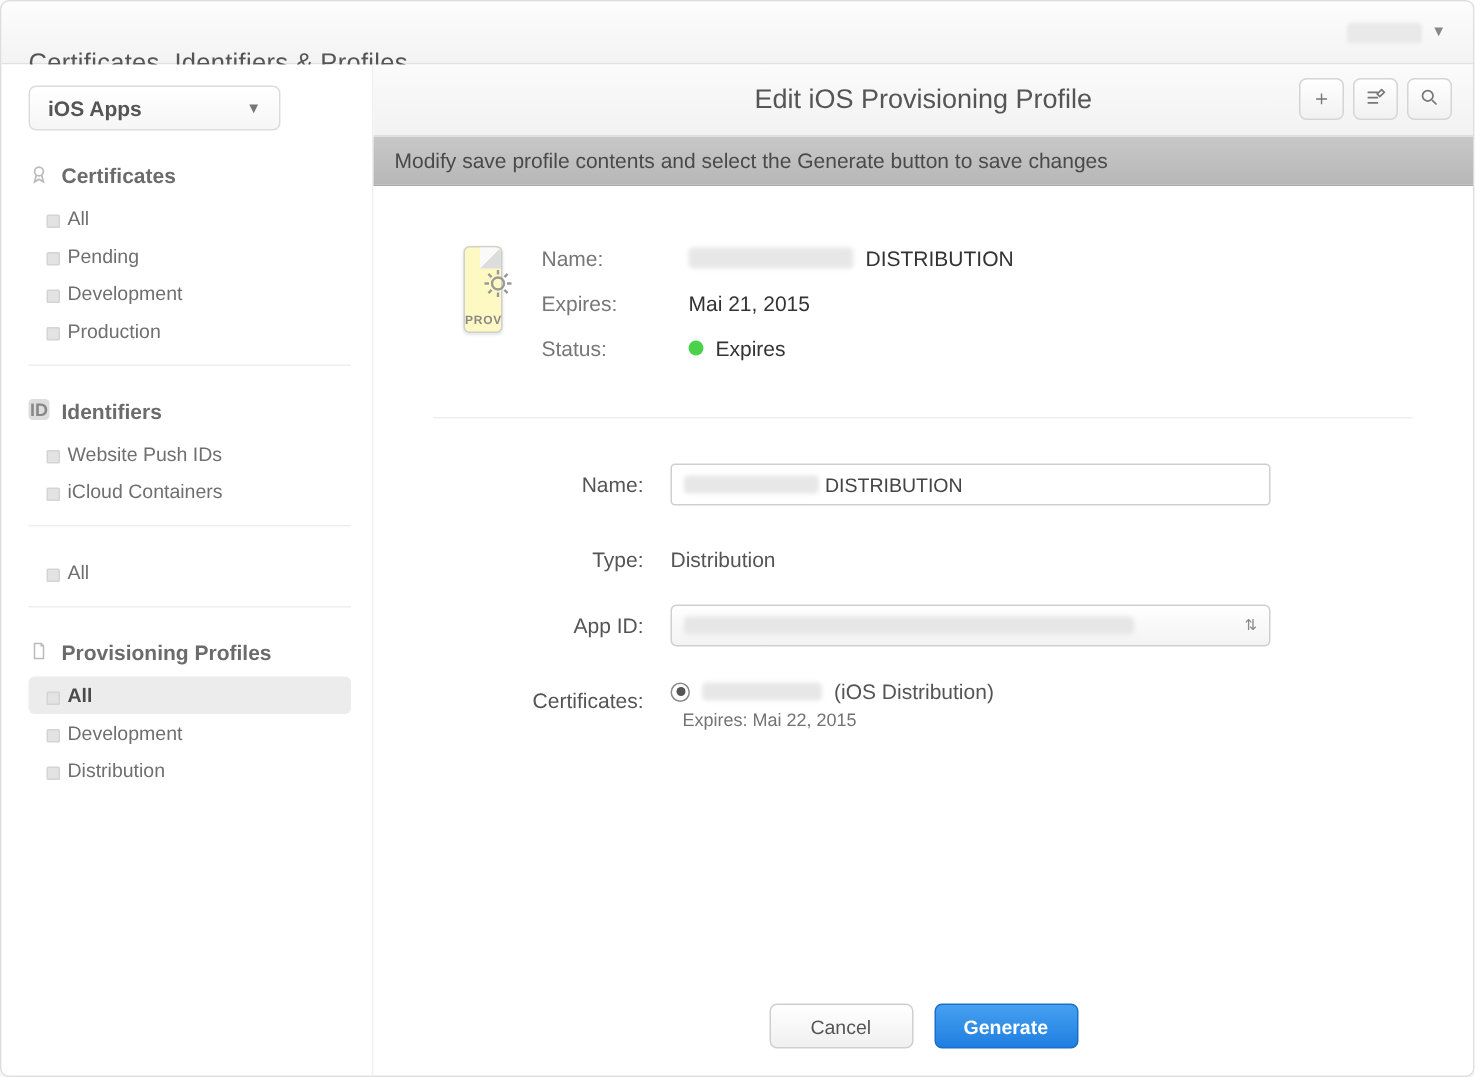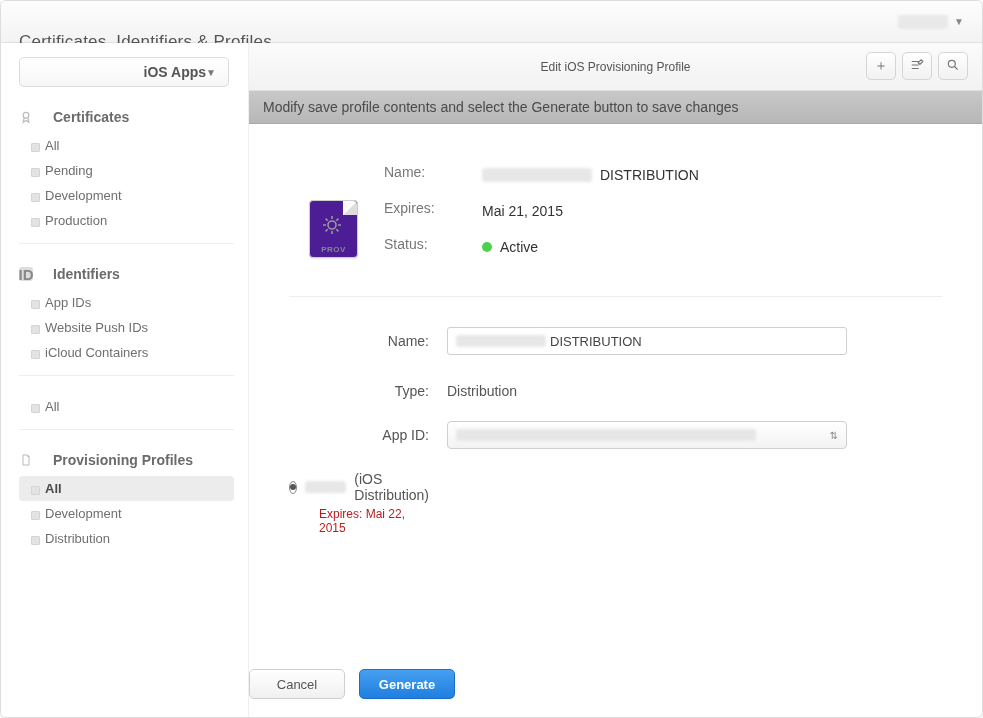--- a/index.html
+++ b/index.html
@@ -16,61 +16,61 @@
   .topbar h1 { font-size: 17px; font-weight: 500; color:#555; letter-spacing:0.2px;margin-top:40px;}
   .account { display:flex; align-items:center; gap:6px; color:#999; font-size:13px;}
   .account .blur { width:50px; height:14px; background:#e9e9e9; border-radius:3px; filter:blur(1px);}
   .account .caret { font-size:10px; color:#888; }
 
   .body { display:flex; height: calc(100% - 42px); }
 
   
   .sidebar { width: 248px; background:#fff; padding: 14px 14px 14px 18px; border-right:1px solid #efefef;}
   .platform-select {
-    width: 210px; height: 30px; border:1px solid #dcdcdc; border-radius:5px;
+    width: 168px; height: 30px; border:1px solid #dcdcdc; border-radius:5px;
     background: linear-gradient(#ffffff,#f6f6f6);
-    display:flex; align-items:center; justify-content:flex-end; padding:0 12px;
+    display:flex; align-items:center; justify-content:space-between; padding:0 12px;
     color:#555; font-size:14px; font-weight:600; cursor:pointer;
   }
   .platform-select .caret { font-size:10px; color:#777;}
   .sidebar .section { margin-top:18px; }
-  .section-head { display:flex; align-items:center; gap:20px; font-size:14px; font-weight:600; color:#6b6b6b; padding:4px 0;}
+  .section-head { display:flex; gap:8px; font-size:14px; font-weight:600; color:#6b6b6b; padding:4px 0;}
   .section-head .icn { width:14px; height:14px; display:inline-flex; align-items:center; justify-content:center; color:#bbb;}
   .side-list { list-style:none; margin-top:4px; }
   .side-list li {
     font-size:13px; color:#6f6f6f; padding:5px 8px 5px 26px; position:relative; border-radius:4px; cursor:pointer;
   }
   .side-list li::before {
     content:""; position:absolute; left:12px; top:10px; width:7px; height:7px; background:#e3e3e3; border:1px solid #d4d4d4; border-radius:1px;
   }
   .side-list li.active { background:#ececec; color:#4a4a4a; font-weight:600;}
   .section-divider { border-top:1px solid #eee; margin:10px 0 0 0; }
 
   
   .main { flex:1; display:flex; flex-direction:column; }
   .main-header {
     height: 48px; display:flex; align-items:center; justify-content:center; position:relative;
     background: linear-gradient(#fbfbfb,#f2f2f2); border-bottom:1px solid #e0e0e0;
   }
-  .main-header h2 { font-size:12px; font-weight:500; color:#555;}
+  .main-header h2 { font-size:18px; font-weight:500; color:#555;}
   .toolbar { position:absolute; right:14px; top:9px; display:flex; gap:6px;}
   .tbtn {
     width:30px; height:28px; border:1px solid #d5d5d5; border-radius:5px; background:linear-gradient(#ffffff,#f1f1f1);
     display:flex; align-items:center; justify-content:center; color:#777; font-size:14px; cursor:pointer;
   }
   .subheader {
     background: linear-gradient(#c8c8c8,#b7b7b7); color:#4a4a4a; font-size:14px;
     padding:8px 14px; border-bottom:1px solid #a9a9a9;
   }
   .content { flex:1; overflow:auto; background:#fff; }
 
   
   .summary { display:flex; gap:26px; padding: 40px 40px 38px 60px; }
   .prov-icon {
-    width:49px; height:58px; border:1px solid #cfcfcf; border-radius:4px; background:#4c1d95; position:relative; box-shadow:0 1px 2px rgba(0,0,0,0.1);margin-top:36px;
+    width:26px; height:58px; border:1px solid #cfcfcf; border-radius:4px; background:#fef9c3; position:relative; box-shadow:0 1px 2px rgba(0,0,0,0.1);
   }
   .prov-icon::before{
     content:""; position:absolute; top:0; right:0; width:14px; height:14px; background:linear-gradient(135deg,#fafafa 50%,#ddd 50%); border-top-right-radius:4px;
   }
   .prov-icon svg { position:absolute; left:10px; top:12px; }
   .prov-icon .lbl { position:absolute; bottom:3px; left:0; right:0; text-align:center; font-size:8px; font-weight:700; color:#888; letter-spacing:0.5px;}
   .kv { display:grid; grid-template-columns: 80px auto; row-gap:14px; column-gap:18px; font-size:14px; }
   .kv .k { color:#777;}
   .kv .v { color:#333; display:flex; align-items:center; gap:8px;}
   .blurpill { display:inline-block; height:14px; background:#e7e7e7; border-radius:3px; filter:blur(1.5px);}
@@ -88,25 +88,25 @@
   }
   .static-val { font-size:14px; color:#555; padding-top:6px;}
   .select {
     width: 400px; height:28px; border:1px solid #cfcfcf; border-radius:4px; background:linear-gradient(#ffffff,#f3f3f3);
     display:flex; align-items:center; justify-content:space-between; padding:0 8px; font-size:13px; color:#666; cursor:pointer;
   }
   .select .blurline { width: 300px; height:12px; background:#e6e6e6; border-radius:3px; filter:blur(1.5px);}
   .cert-line { display:flex; align-items:center; gap:8px; font-size:14px; color:#555;}
   .radio-outer { width:13px; height:13px; border:1px solid #8a8a8a; border-radius:50%; display:inline-flex; align-items:center; justify-content:center;}
   .radio-outer .radio-inner { width:6px; height:6px; border-radius:50%; background:#555;}
-  .cert-exp { font-size:12px; color:#b91c1c; margin-left:30px; margin-top:4px;}
+  .cert-exp { font-size:12px; color:#737373; margin-left:8px; margin-top:4px;}
 
   
   .footer {
-    position:absolute; bottom:18px; left:248px; right:0; display:flex; gap:14px;margin-top:20px;
+    position:absolute; bottom:18px; left:248px; right:0; display:flex; justify-content:center; gap:14px;margin-top:20px;
   }
   .btn {
     min-width:96px; height:30px; border-radius:5px; font-size:13px; display:flex; align-items:center; justify-content:center;
     cursor:pointer; border:1px solid;
   }
   .btn-default { background:linear-gradient(#ffffff,#f0f0f0); border-color:#cfcfcf; color:#555;}
   .btn-primary { background:linear-gradient(#46a0f0,#1f7fe0); border-color:#1b6fc8; color:#fff; font-weight:600;}
 </style>
 </head>
 <body>
@@ -141,25 +141,24 @@
           <li>All</li>
           <li>Pending</li>
           <li>Development</li>
           <li>Production</li>
         </ul>
       </div>
 
       <div class="section-divider"></div>
       <div class="section">
         <div class="section-head">
-          <span class="icn" style="font-size:15px;font-weight:700;background:#ddd;border-radius:3px;padding:1px 2px;color:#888;">ID</span>
+          <span class="icn" style="font-size:12px;font-weight:700;background:#ddd;border-radius:3px;padding:1px 2px;color:#888;">ID</span>
           <span>Identifiers</span>
         </div>
         <ul class="side-list">
-          <li>App IDs</li>
           <li>Website Push IDs</li>
           <li>iCloud Containers</li>
         </ul>
       </div>
 
       <div class="section-divider"></div>
       <div class="section">
         <ul class="side-list">
           <li>All</li>
         </ul>
@@ -224,21 +223,21 @@
             <div class="k">Name:</div>
             <div class="v">
               <span class="blurpill" style="width:110px;"></span>
               <span>DISTRIBUTION</span>
             </div>
             <div class="k">Expires:</div>
             <div class="v">Mai 21, 2015</div>
             <div class="k">Status:</div>
             <div class="v">
               <span class="status-dot"></span>
-              <span>Active</span>
+              <span>Expires</span>
             </div>
           </div>
         </div>
 
         <hr class="sep">
 
         <div class="form">
           <div class="form-row">
             <div class="label">Name:</div>
             <div class="txt-input">
@@ -251,20 +250,21 @@
             <div class="static-val">Distribution</div>
           </div>
           <div class="form-row">
             <div class="label">App ID:</div>
             <div class="select">
               <span class="blurline"></span>
               <span style="font-size:10px;color:#888;">⇅</span>
             </div>
           </div>
           <div class="form-row">
+            <div class="label">Certificates:</div>
             <div>
               <div class="cert-line">
                 <span class="radio-outer">
                     <span class="radio-inner"></span>
                   </span>
                 <span class="blurpill" style="width:80px;height:12px;"></span>
                 <span>(iOS Distribution)</span>
               </div>
               <div class="cert-exp">Expires: Mai 22, 2015</div>
             </div>

